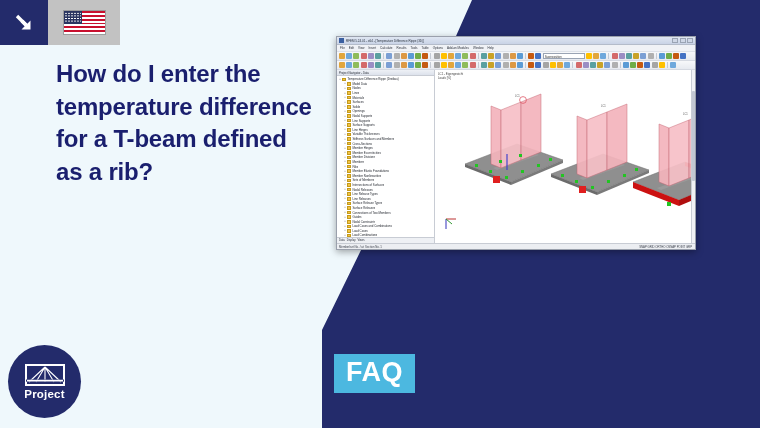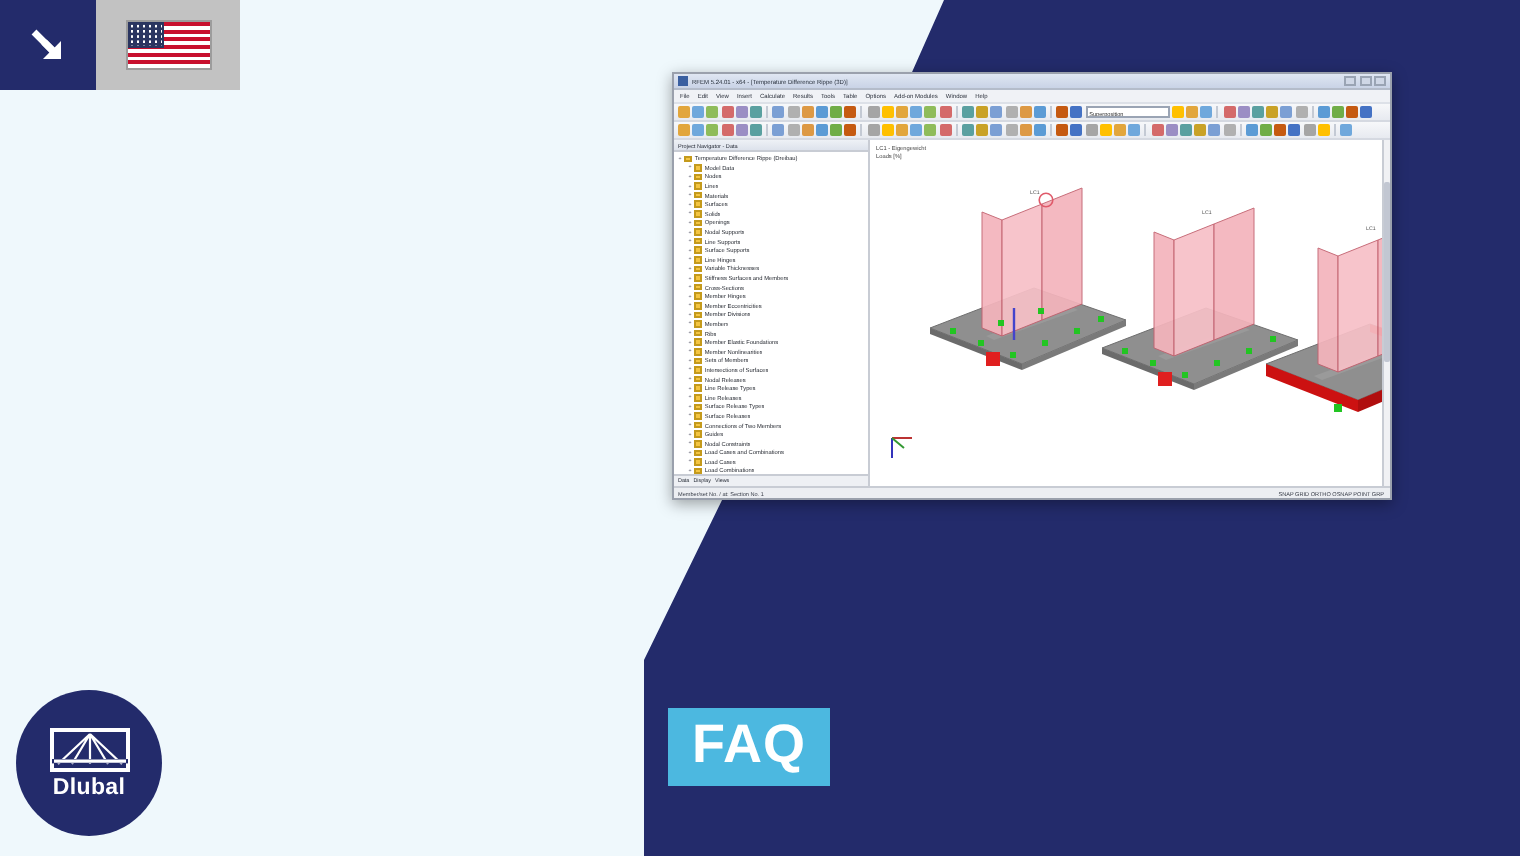--- a/index.html
+++ b/index.html
@@ -316,31 +316,32 @@
         <path d="M17.5 17.5 L17.5 8.5 L14.3 11.7 L10.3 7.7 L7.7 10.3 L11.7 14.3 L8.5 17.5 Z" fill="#ffffff"></path>
       </svg>
     </div>
     <div class="flag-box">
       <div class="flag">
         <div class="canton"></div>
       </div>
     </div>
   </div>
 
+  <div class="headline">How do I enter the temperature difference for a T-beam defined as a rib?</div>
 
   <div class="logo">
     <div class="mark">
       <svg width="40" height="22" viewBox="0 0 40 22" aria-hidden="true">
         <rect x="1" y="1" width="38" height="20" fill="none" stroke="#ffffff" stroke-width="2"></rect>
         <path d="M20 3 L4 18 M20 3 L36 18 M20 3 L20 18 M20 3 L11 18 M20 3 L29 18" stroke="#ffffff" stroke-width="1.1" fill="none"></path>
         <rect x="1" y="15.5" width="38" height="2.2" fill="#232b6b"></rect>
         <path d="M2 16.6 L38 16.6" stroke="#ffffff" stroke-width="1.6"></path>
       </svg>
     </div>
-    <div class="brand">Dlubal</div>
+    <div class="brand">Project</div>
   </div>
 
   <div class="faq-row">
     <div class="faq-chip">FAQ</div>
   </div>
 
   <div class="app-window">
 
     <div class="titlebar">
       <span class="tb-icon"></span>

